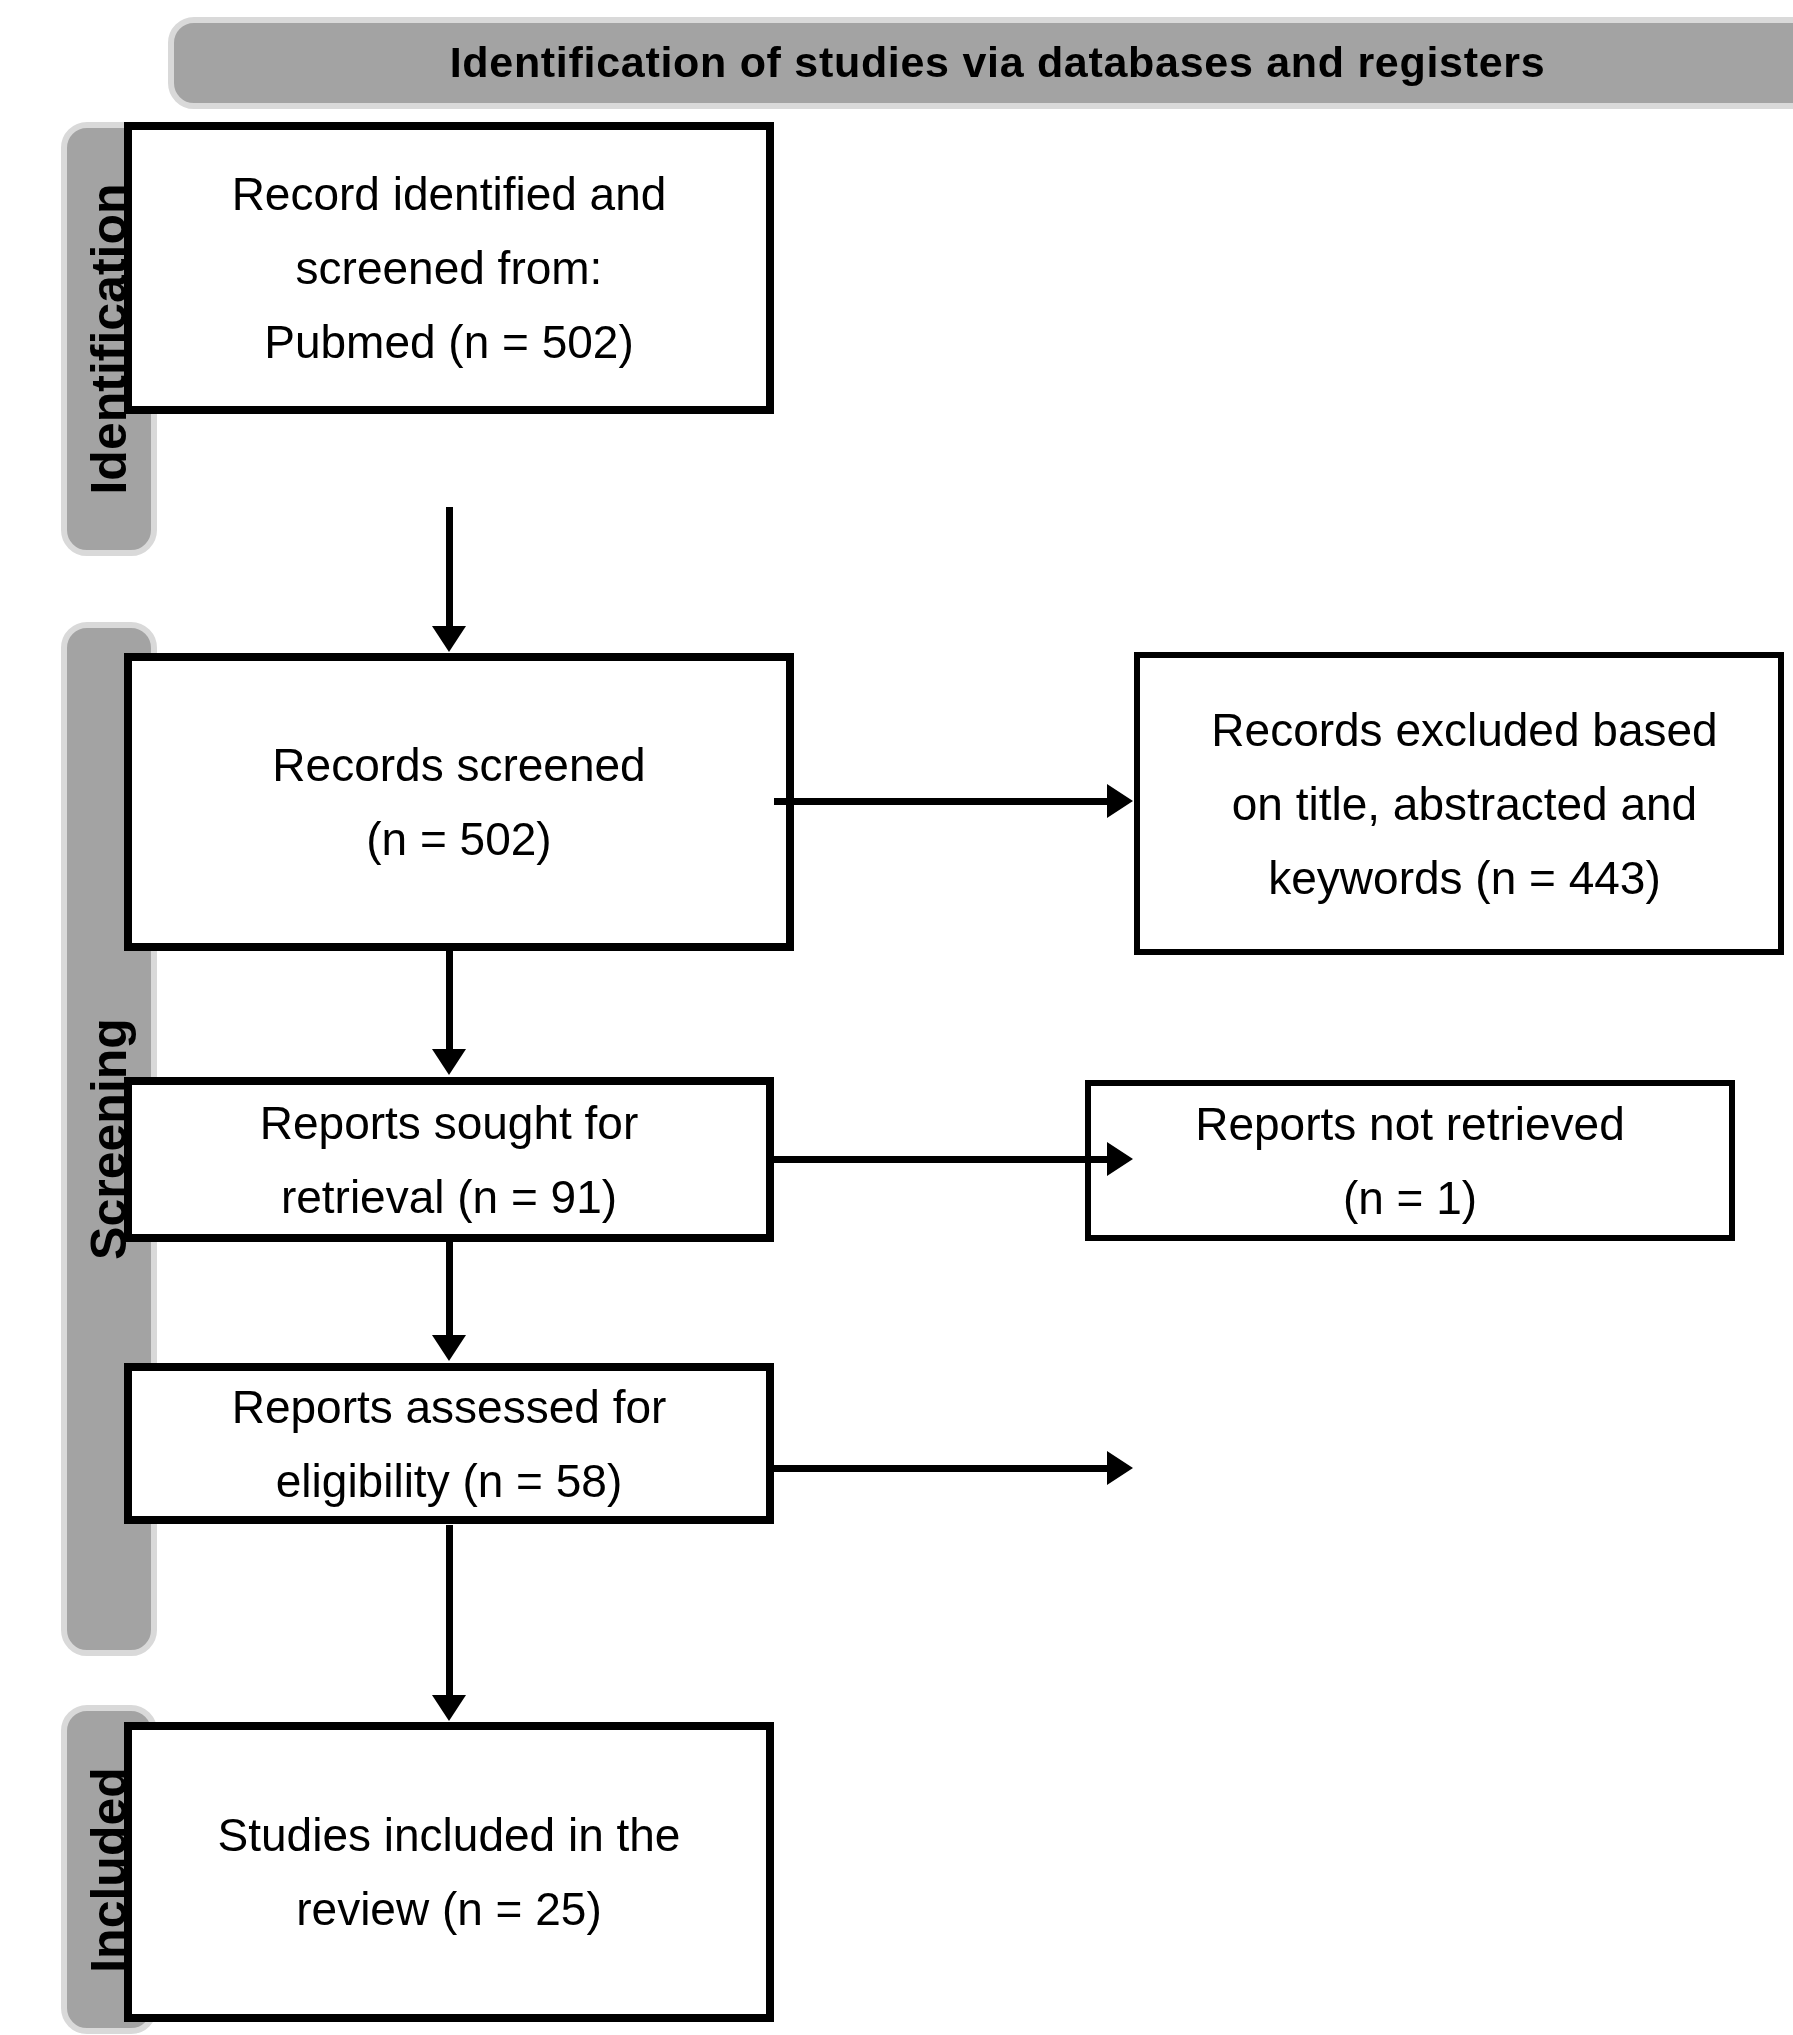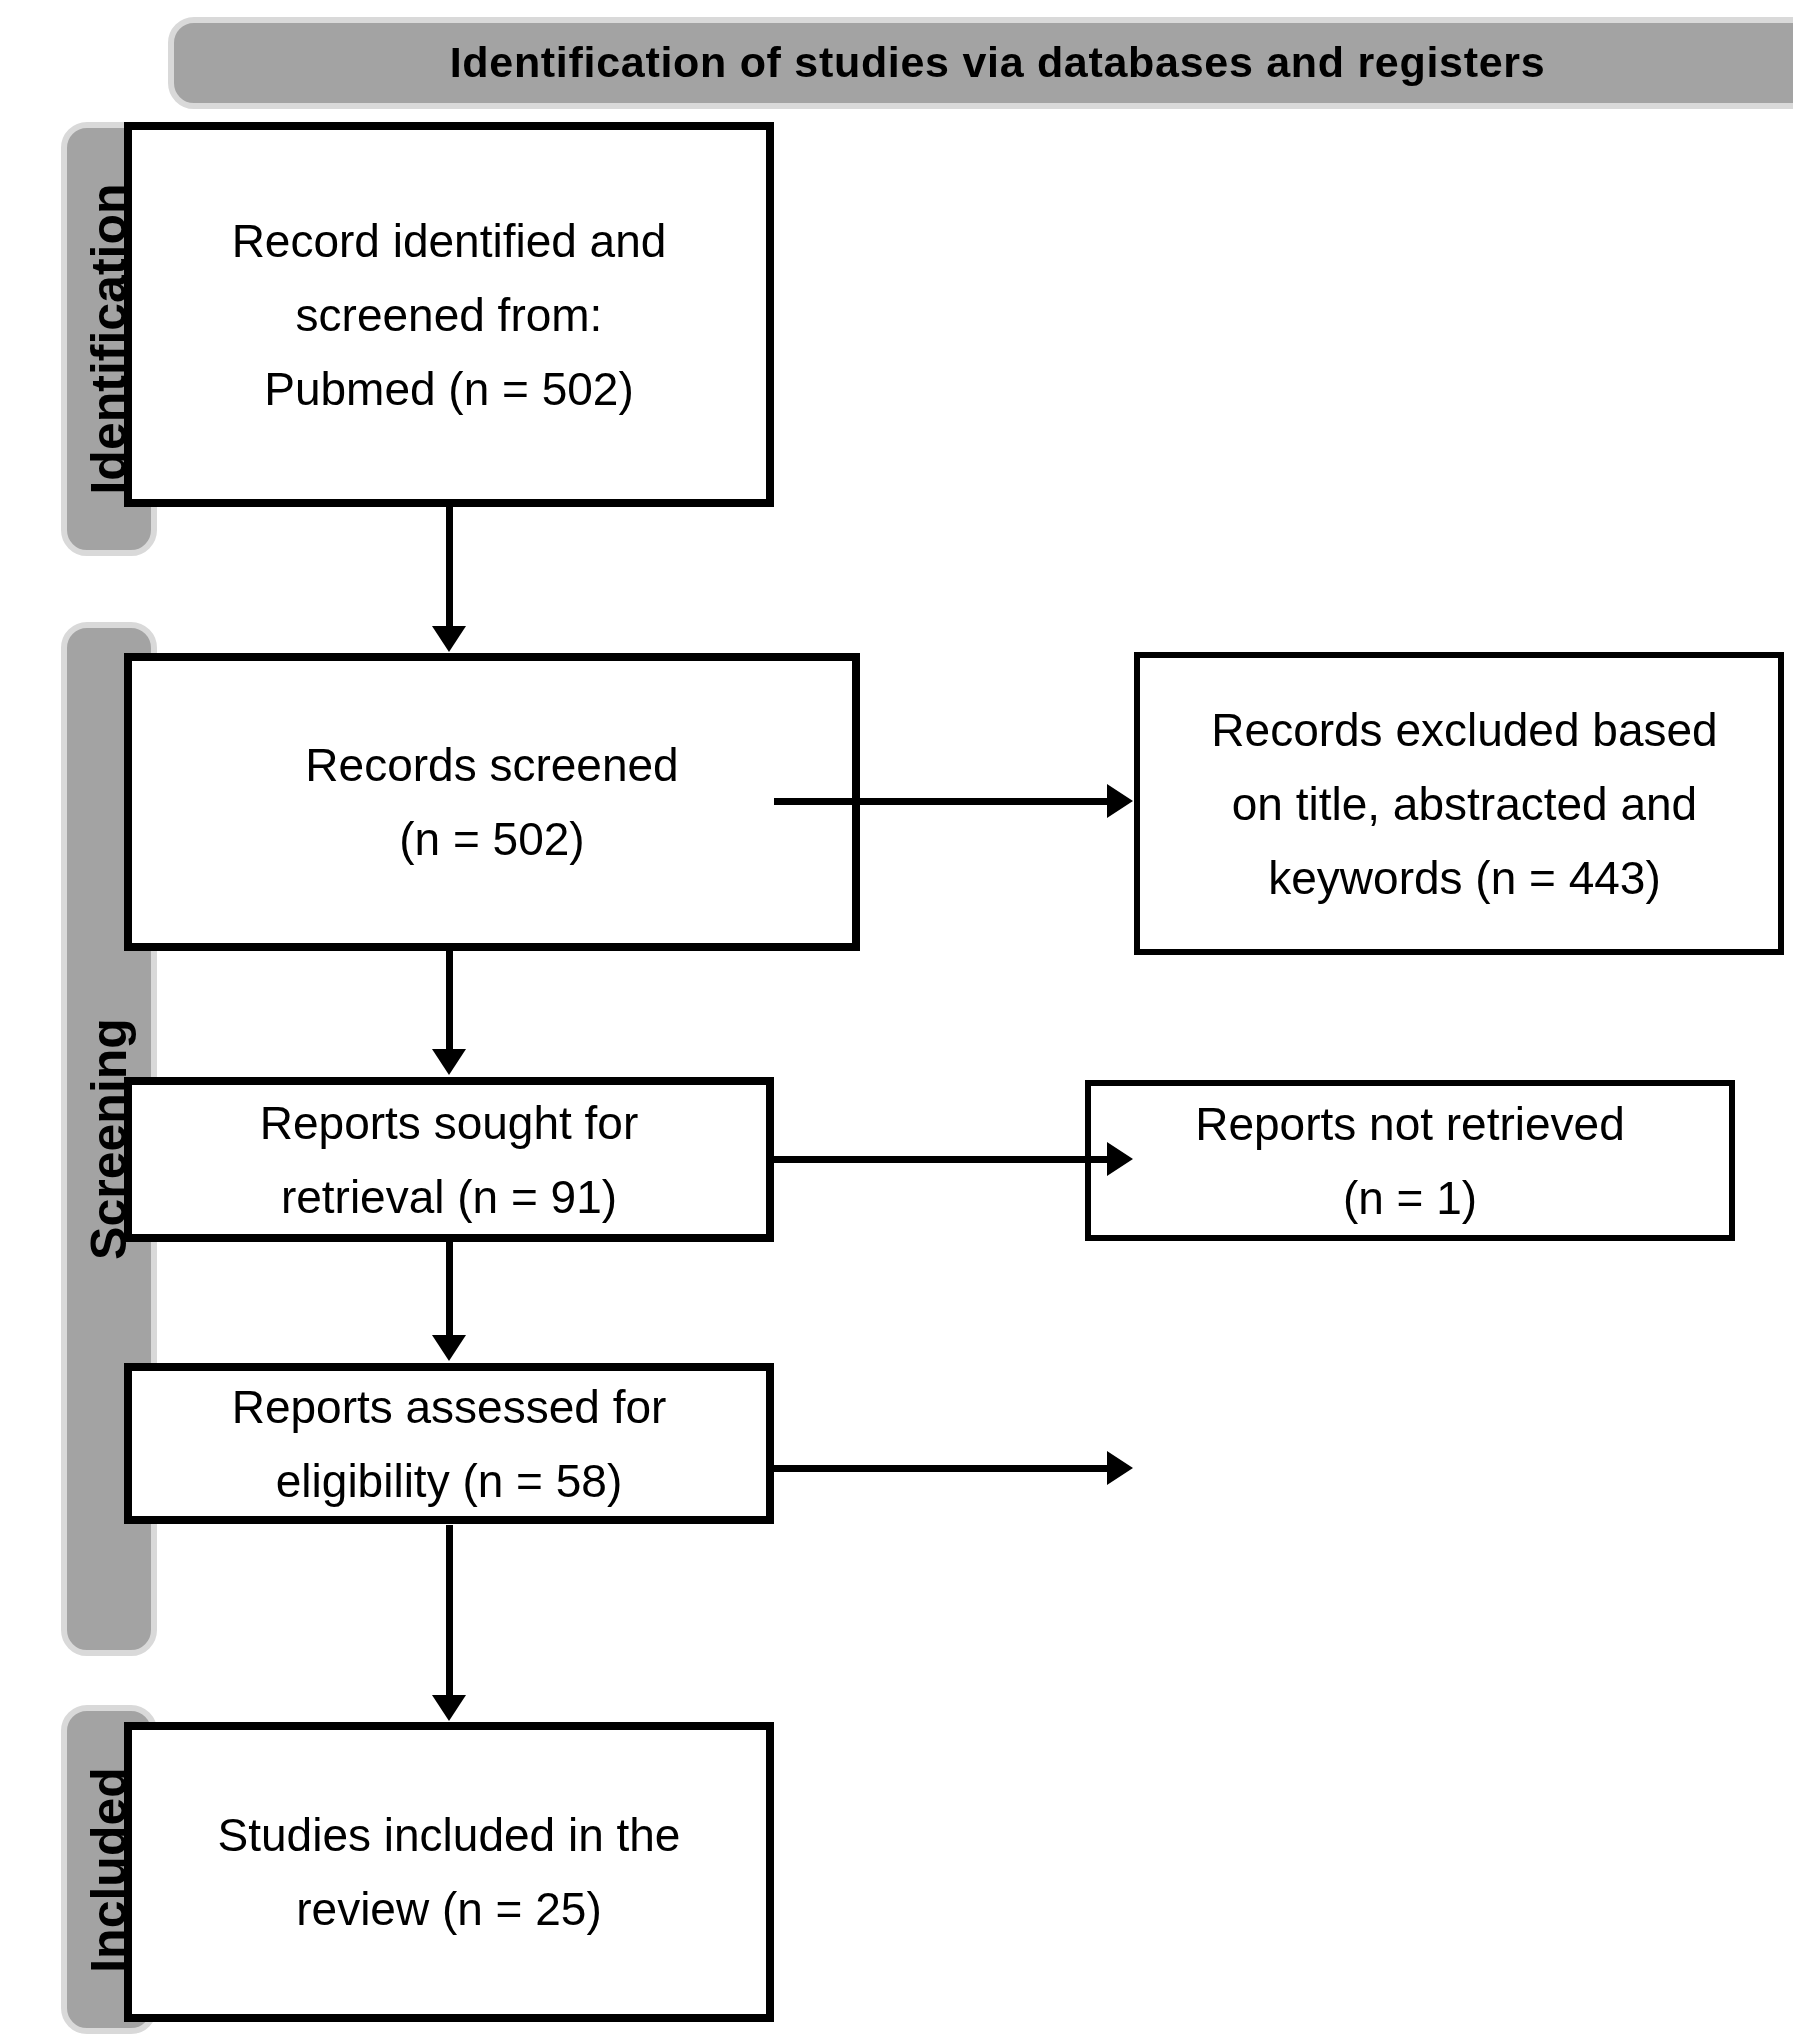--- a/index.html
+++ b/index.html
@@ -54,22 +54,22 @@
     display: flex;
     align-items: center;
     justify-content: center;
     text-align: center;
     font-size: 46px;
     line-height: 74px;
   }
   .box span { white-space: pre-line; }
   .box-right { border-width: 6.6px; }
 
-  .box-identified { left: 124px;  top: 122px;  width: 650px; height: 385px; text-align: center; }
-  .box-screened   { left: 124px;  top: 653px;  width: 736px; height: 298px; }
+  .box-identified { left: 124px;  top: 122px;  width: 650px; height: 292px; text-align: center; }
+  .box-screened   { left: 124px;  top: 653px;  width: 670px; height: 298px; }
   .box-sought     { left: 124px;  top: 1077px; width: 650px; height: 165px; }
   .box-assessed   { left: 124px;  top: 1363px; width: 650px; height: 161px; }
   .box-included   { left: 124px;  top: 1722px; width: 650px; height: 300px; }
 
   .box-rec-excluded { left: 1134px; top: 652px;  width: 650px; height: 303px; padding-left: 11px; }
   .box-not-retrieved{ left: 1085px; top: 1080px; width: 650px; height: 161px; }
   .box-rep-excluded { left: 1134px; top: 1363px; width: 650px; height: 434px; }
 
   
   .varrow {

